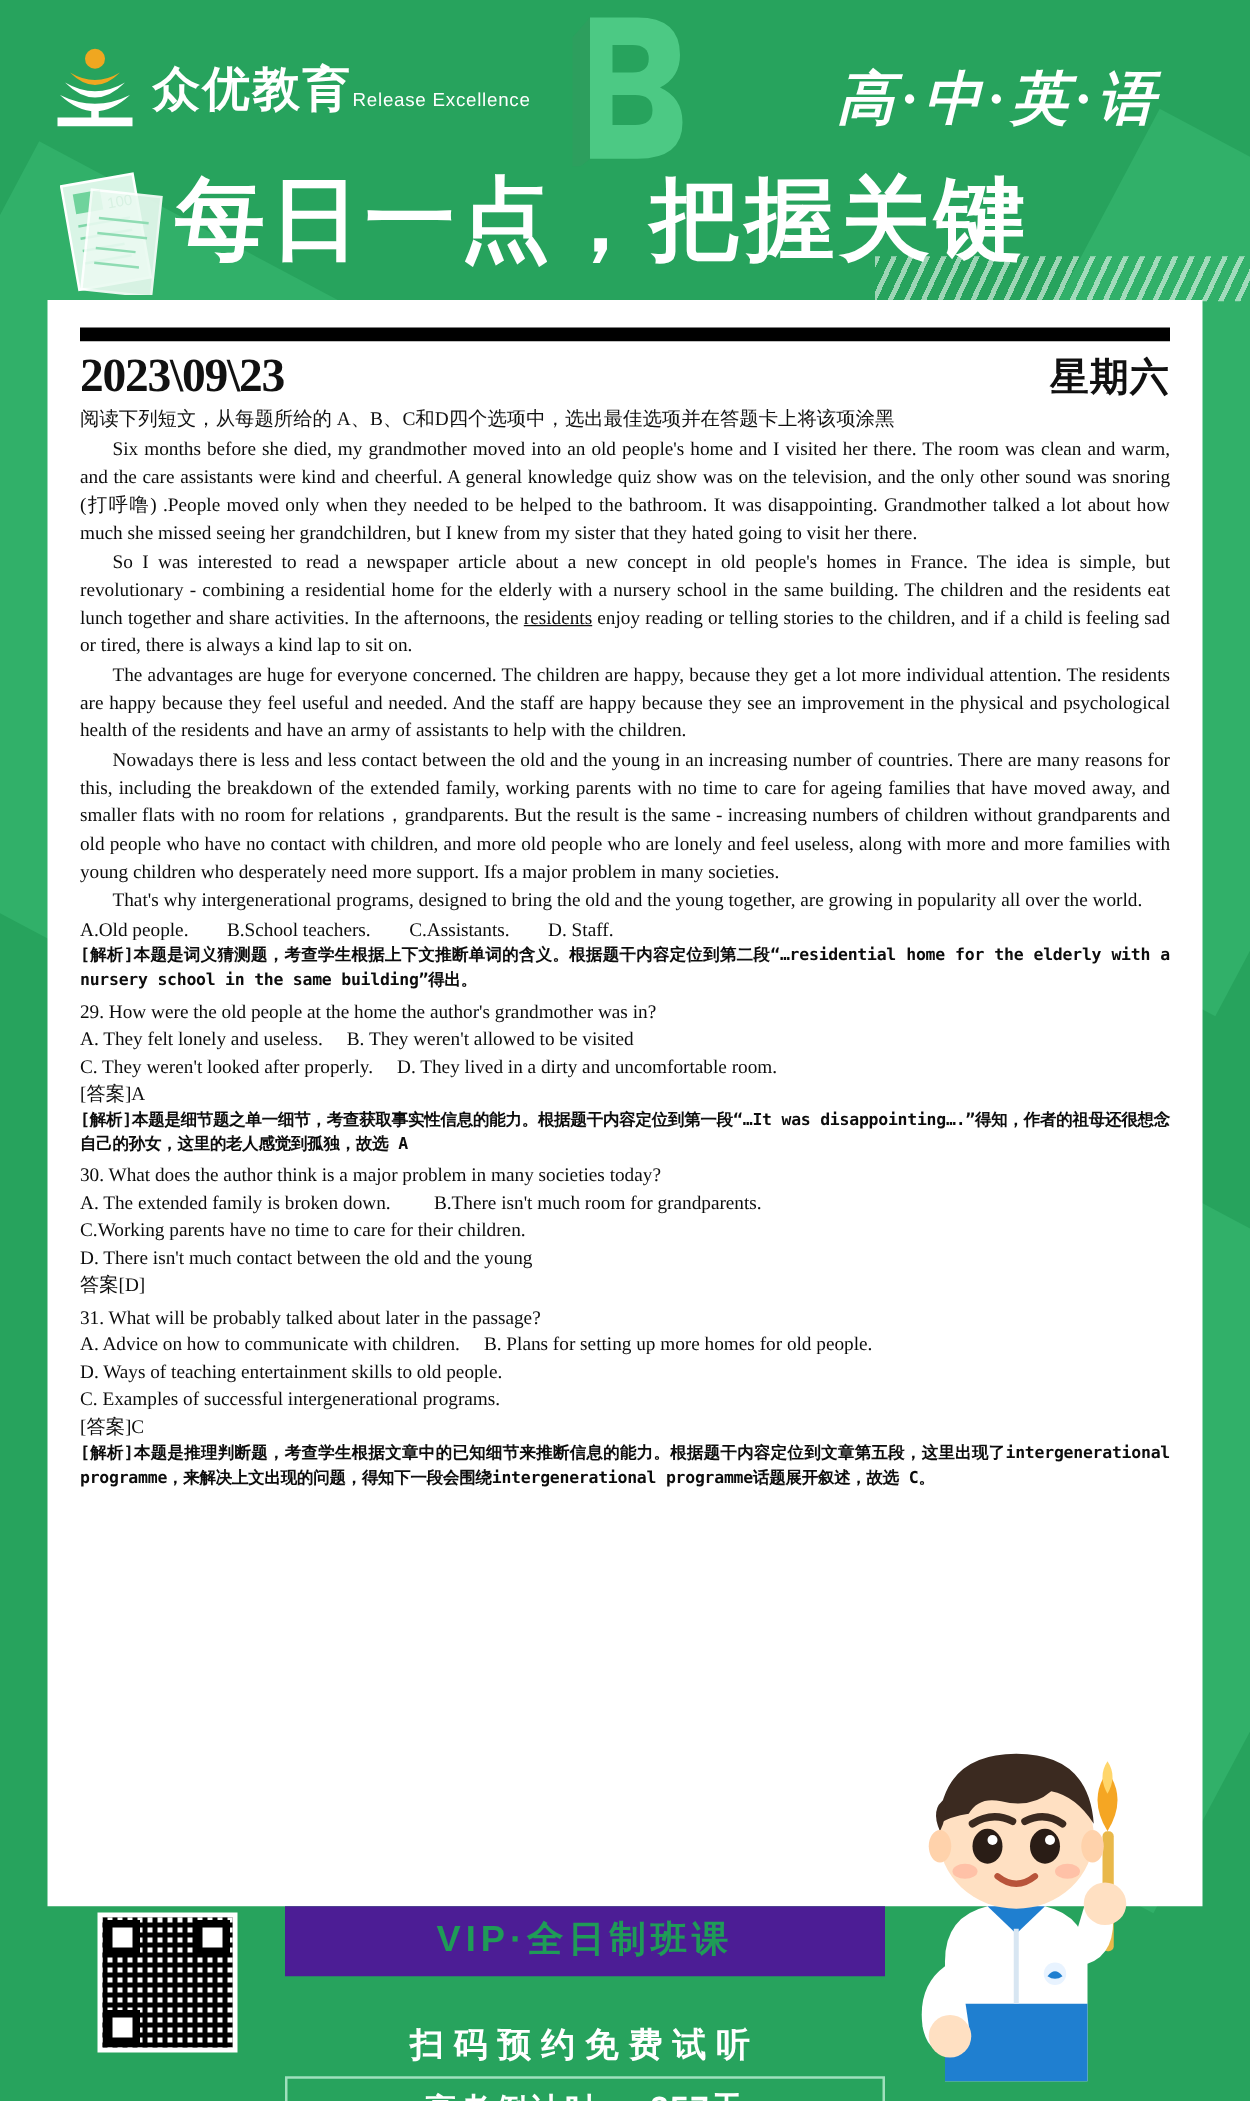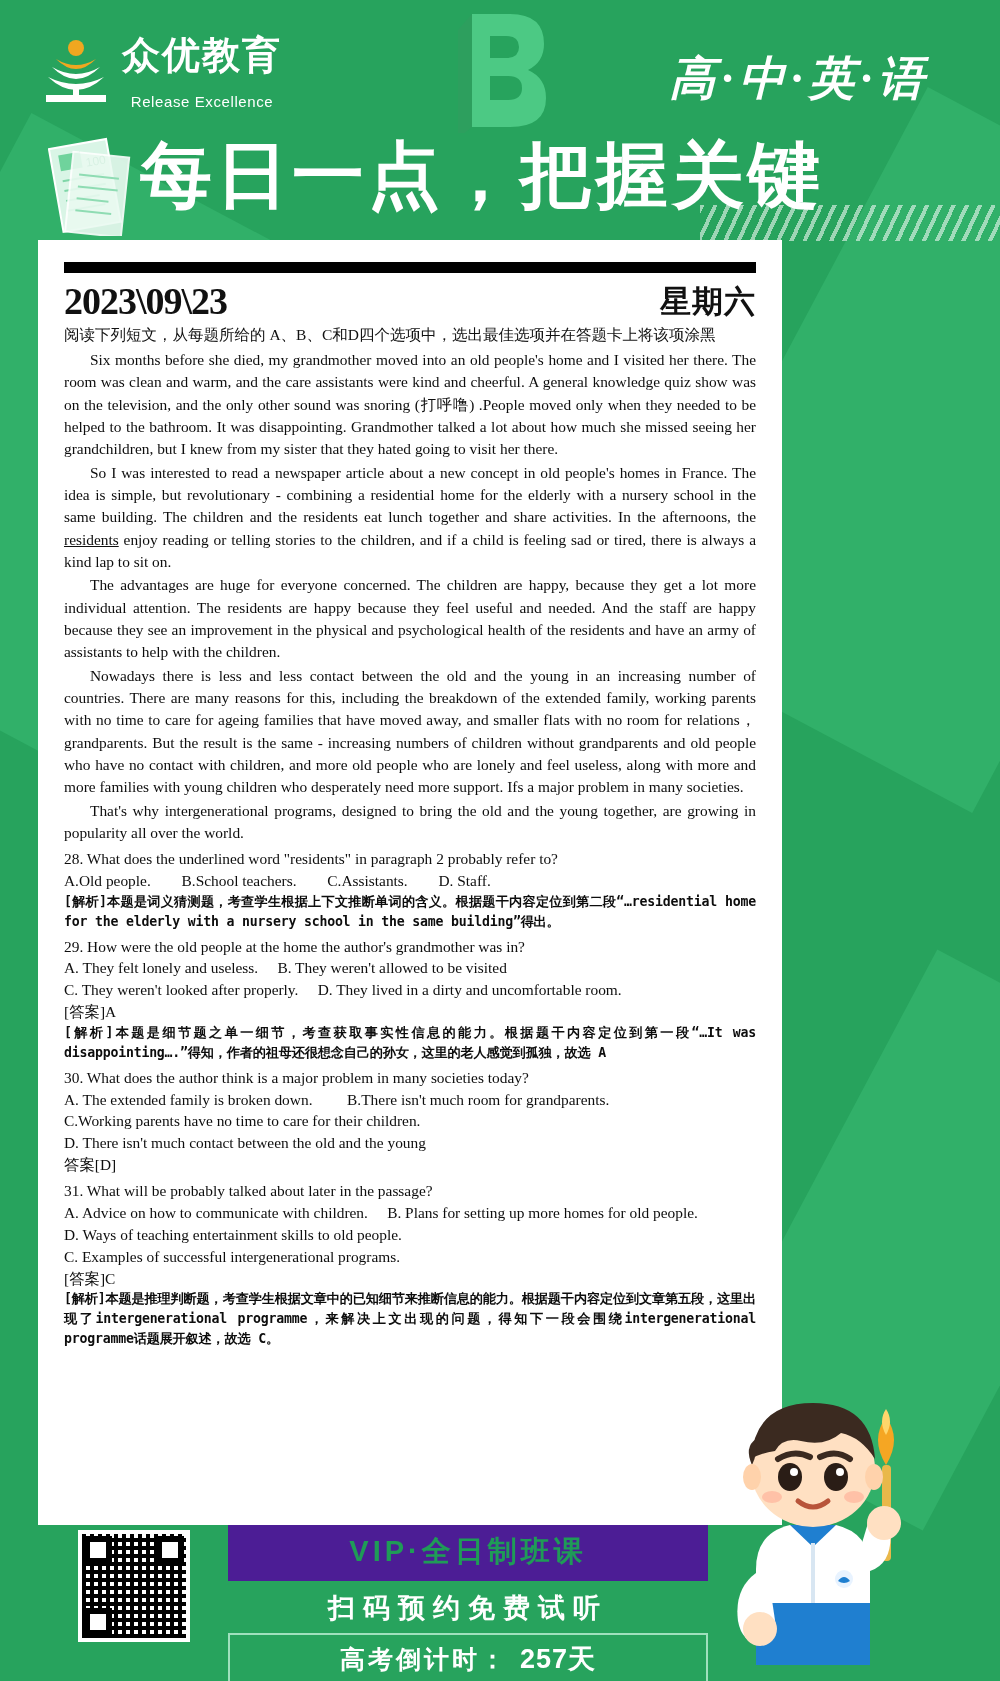--- a/index.html
+++ b/index.html
@@ -50,21 +50,21 @@
     height: 240px;
   }
   .logo-block {
     position: absolute;
     left: 42px; top: 36px;
     display: flex;
     align-items: center;
     gap: 12px;
   }
   .logo-mark { width: 68px; height: 72px; }
-  .logo-text-wrap { display: flex; flex-direction: column; line-height: 1; text-align: center; }
+  .logo-text-wrap { display: flex; flex-direction: row; line-height: 1; }
   .logo-cn {
     font-family: "Liberation Sans", sans-serif;
     font-weight: bold;
     font-size: 38px;
     color: #ffffff;
     letter-spacing: 2px;
   }
   .logo-en {
     font-family: "Liberation Sans", sans-serif;
     font-weight: normal;
@@ -105,21 +105,21 @@
   .paper-icon {
     position: absolute;
     left: 48px; top: 136px;
     width: 90px; height: 100px;
   }
 
   
   .sheet {
     position: absolute;
     left: 38px; top: 240px;
-    width: 744px;
+    width: 924px;
     height: 1285px;
     background: #ffffff;
     padding: 22px 26px 10px 26px;
     overflow: hidden;
   }
 
   .rule-bar {
     height: 11px;
     background: #000000;
     margin: 0 0 6px 0;
@@ -243,20 +243,21 @@
     padding: 7px 0 9px 0;
   }
   .scan-line {
     font-family: "Liberation Sans", sans-serif;
     font-weight: bold;
     font-size: 27px;
     letter-spacing: 8px;
     color: #ffffff;
     text-align: center;
     padding: 9px 0 7px 0;
+    margin-top: 28px;
   }
   .countdown {
     border: 2px solid #9fe0bd;
     text-align: center;
     padding: 6px 0 8px 0;
     display: flex;
     align-items: center;
     justify-content: center;
     gap: 12px;
   }
@@ -357,21 +358,20 @@
   </div>
 
   <div class="instruction">阅读下列短文，从每题所给的 A、B、C和D四个选项中，选出最佳选项并在答题卡上将该项涂黑</div>
 
   <div class="para">Six months before she died, my grandmother moved into an old people's home and I visited her there. The room was clean and warm, and the care assistants were kind and cheerful. A general knowledge quiz show was on the television, and the only other sound was snoring (打呼噜) .People moved only when they needed to be helped to the bathroom. It was disappointing. Grandmother talked a lot about how much she missed seeing her grandchildren, but I knew from my sister that they hated going to visit her there.</div>
   <div class="para"><span>So I was interested to read a newspaper article about a new concept in old people's homes in France. The idea is  simple, but revolutionary - combining a residential home for the elderly with a nursery school in the same building. The children and the residents eat lunch together and share activities. In the afternoons, the <u>residents</u> enjoy reading or telling stories to the children, and if a child is feeling sad or tired, there is always a kind lap to sit on.</span></div>
   <div class="para">The advantages are huge for everyone concerned. The children are happy, because they get a lot more individual attention. The residents are happy because they feel useful and needed. And the staff are happy because they see an improvement in the physical and psychological health of the residents and have an army of assistants to help with the children.</div>
   <div class="para">Nowadays there is less and less contact between the old and the young in an increasing number of countries. There are many reasons for this, including the breakdown of the extended family, working parents with no time to care for ageing families that have moved away, and smaller flats with no room for relations，grandparents. But the result is the same - increasing numbers of children without grandparents and old people who have no contact with children, and more old people who are lonely and feel useless, along with more and more families with young children who desperately need more support. Ifs a major problem in many societies.</div>
   <div class="para">That's why intergenerational programs, designed to bring the old and the young together, are growing in popularity all over the world.</div>
 
-  <div class="q-line">28. What does the underlined word "residents" in paragraph 2 probably refer to?</div>
   <div class="opt-line">A.Old people.　　B.School teachers.　　C.Assistants.　　D. Staff.</div>
   <div class="exp-line">[解析]本题是词义猜测题，考查学生根据上下文推断单词的含义。根据题干内容定位到第二段“…residential home for the elderly with a nursery school in the same building”得出。</div>
 
   <div class="q-line">29. How were the old people at the home the author's grandmother was in?</div>
   <div class="opt-line">A. They felt lonely and useless.　 B. They weren't allowed to be visited</div>
   <div class="opt-line">C. They weren't looked after properly.　 D. They lived in a dirty and uncomfortable room.</div>
   <div class="ans-line">[答案]A</div>
   <div class="exp-line">[解析]本题是细节题之单一细节，考查获取事实性信息的能力。根据题干内容定位到第一段“…It was disappointing….”得知，作者的祖母还很想念自己的孙女，这里的老人感觉到孤独，故选 A</div>
 
   <div class="q-line">30. What does the author think is a major problem in many societies today?</div>

